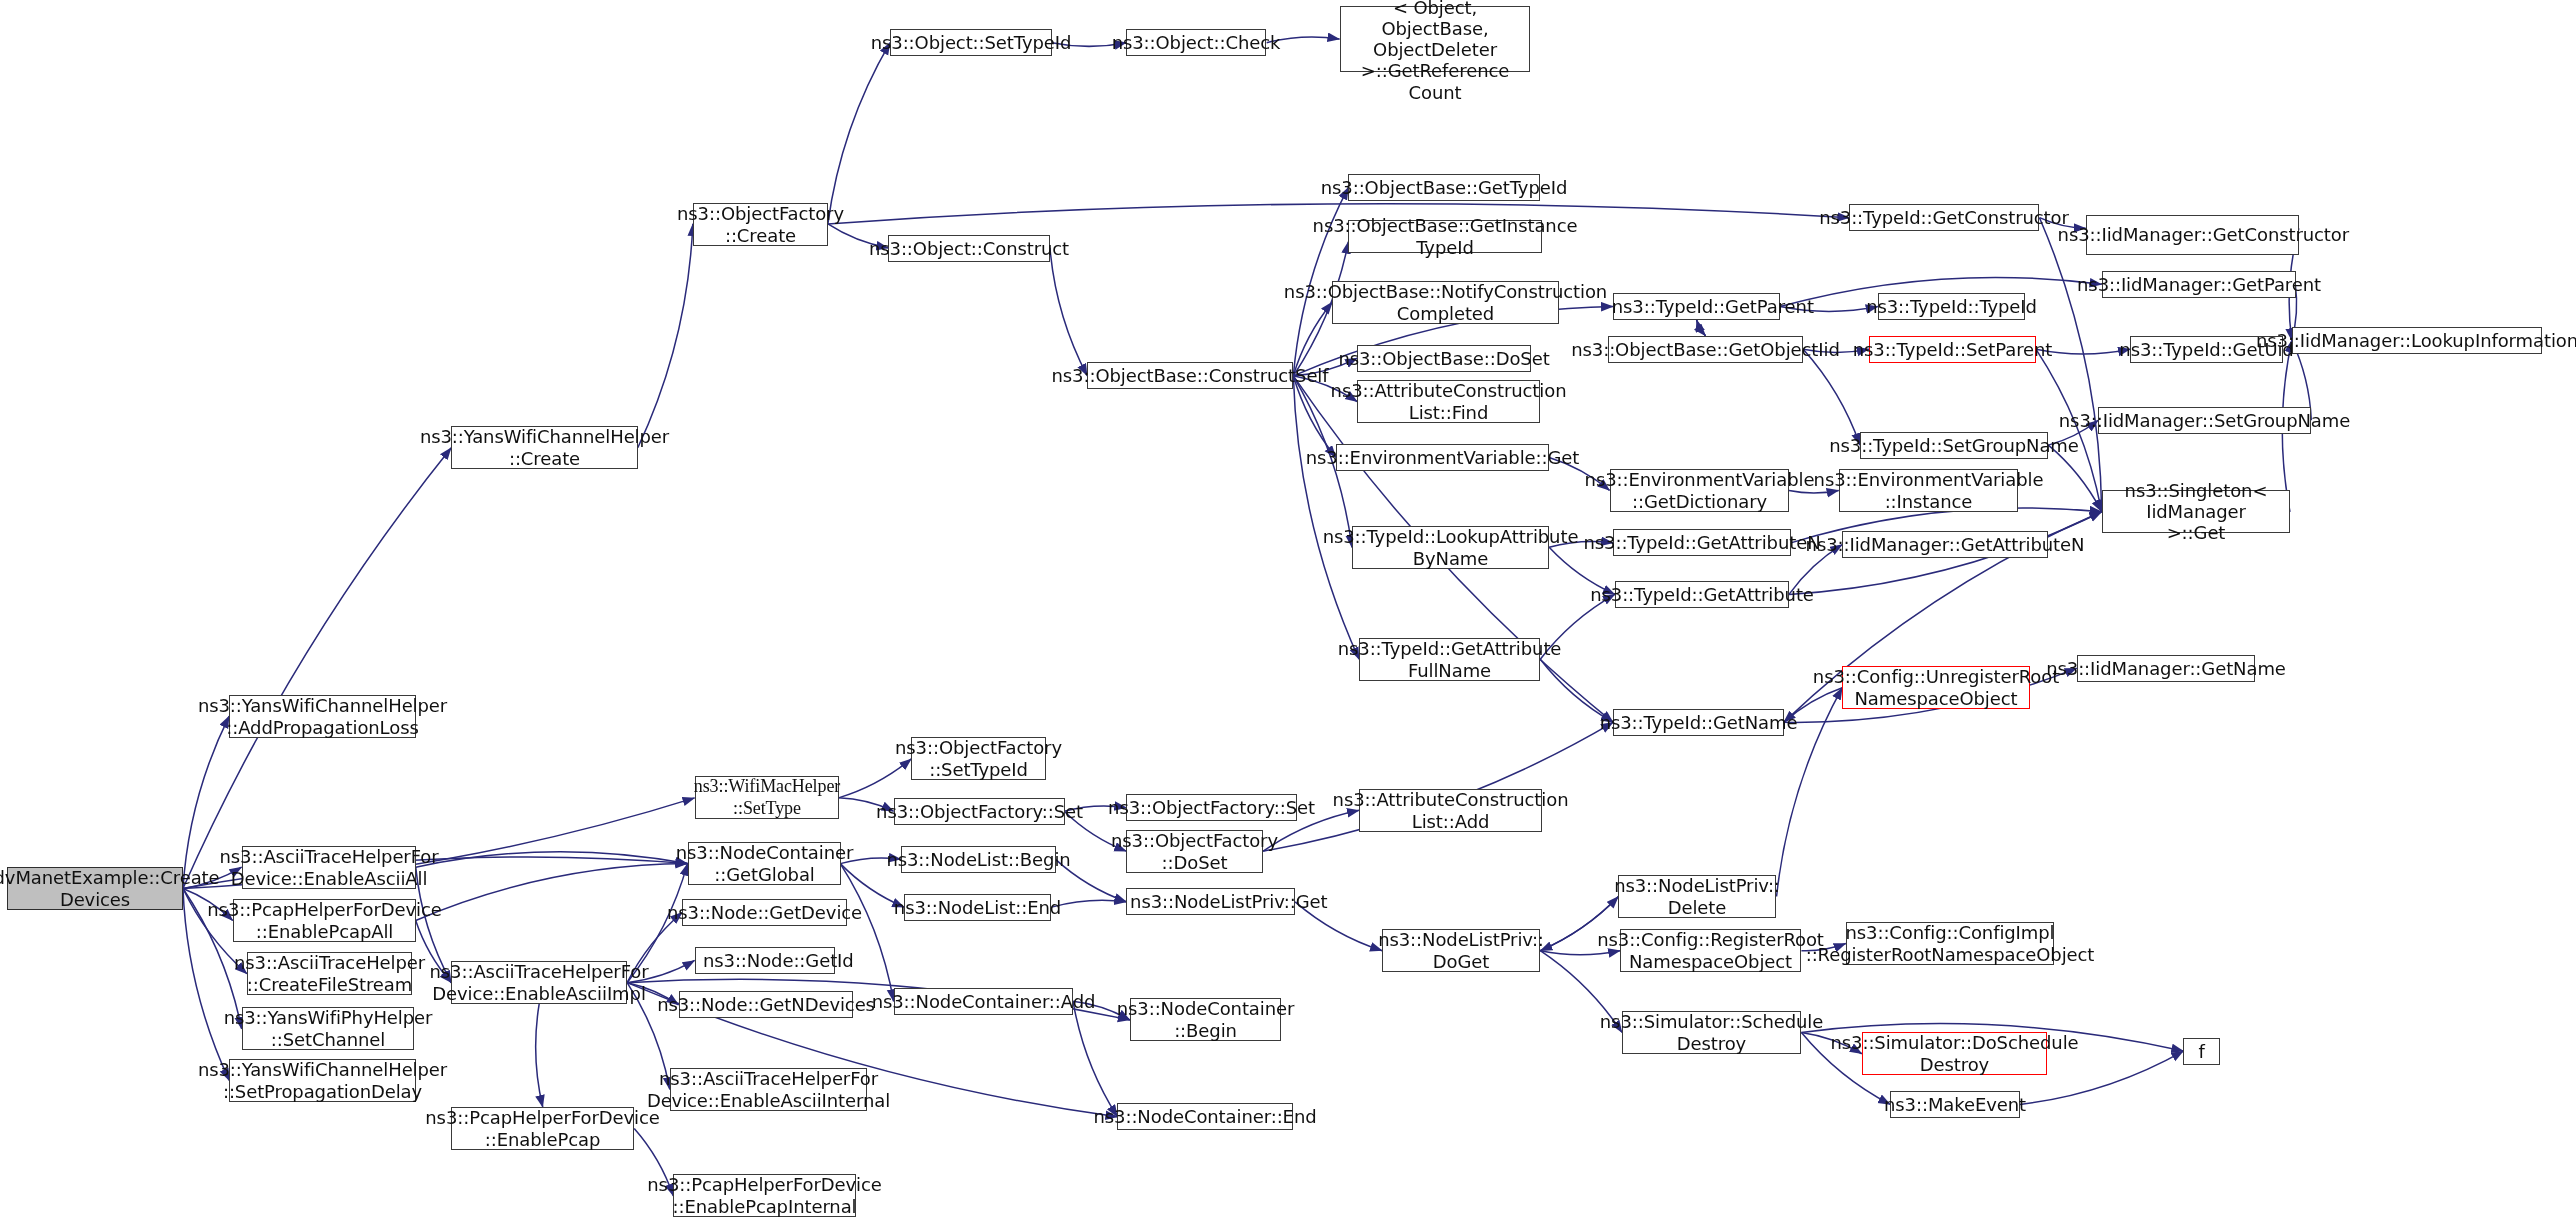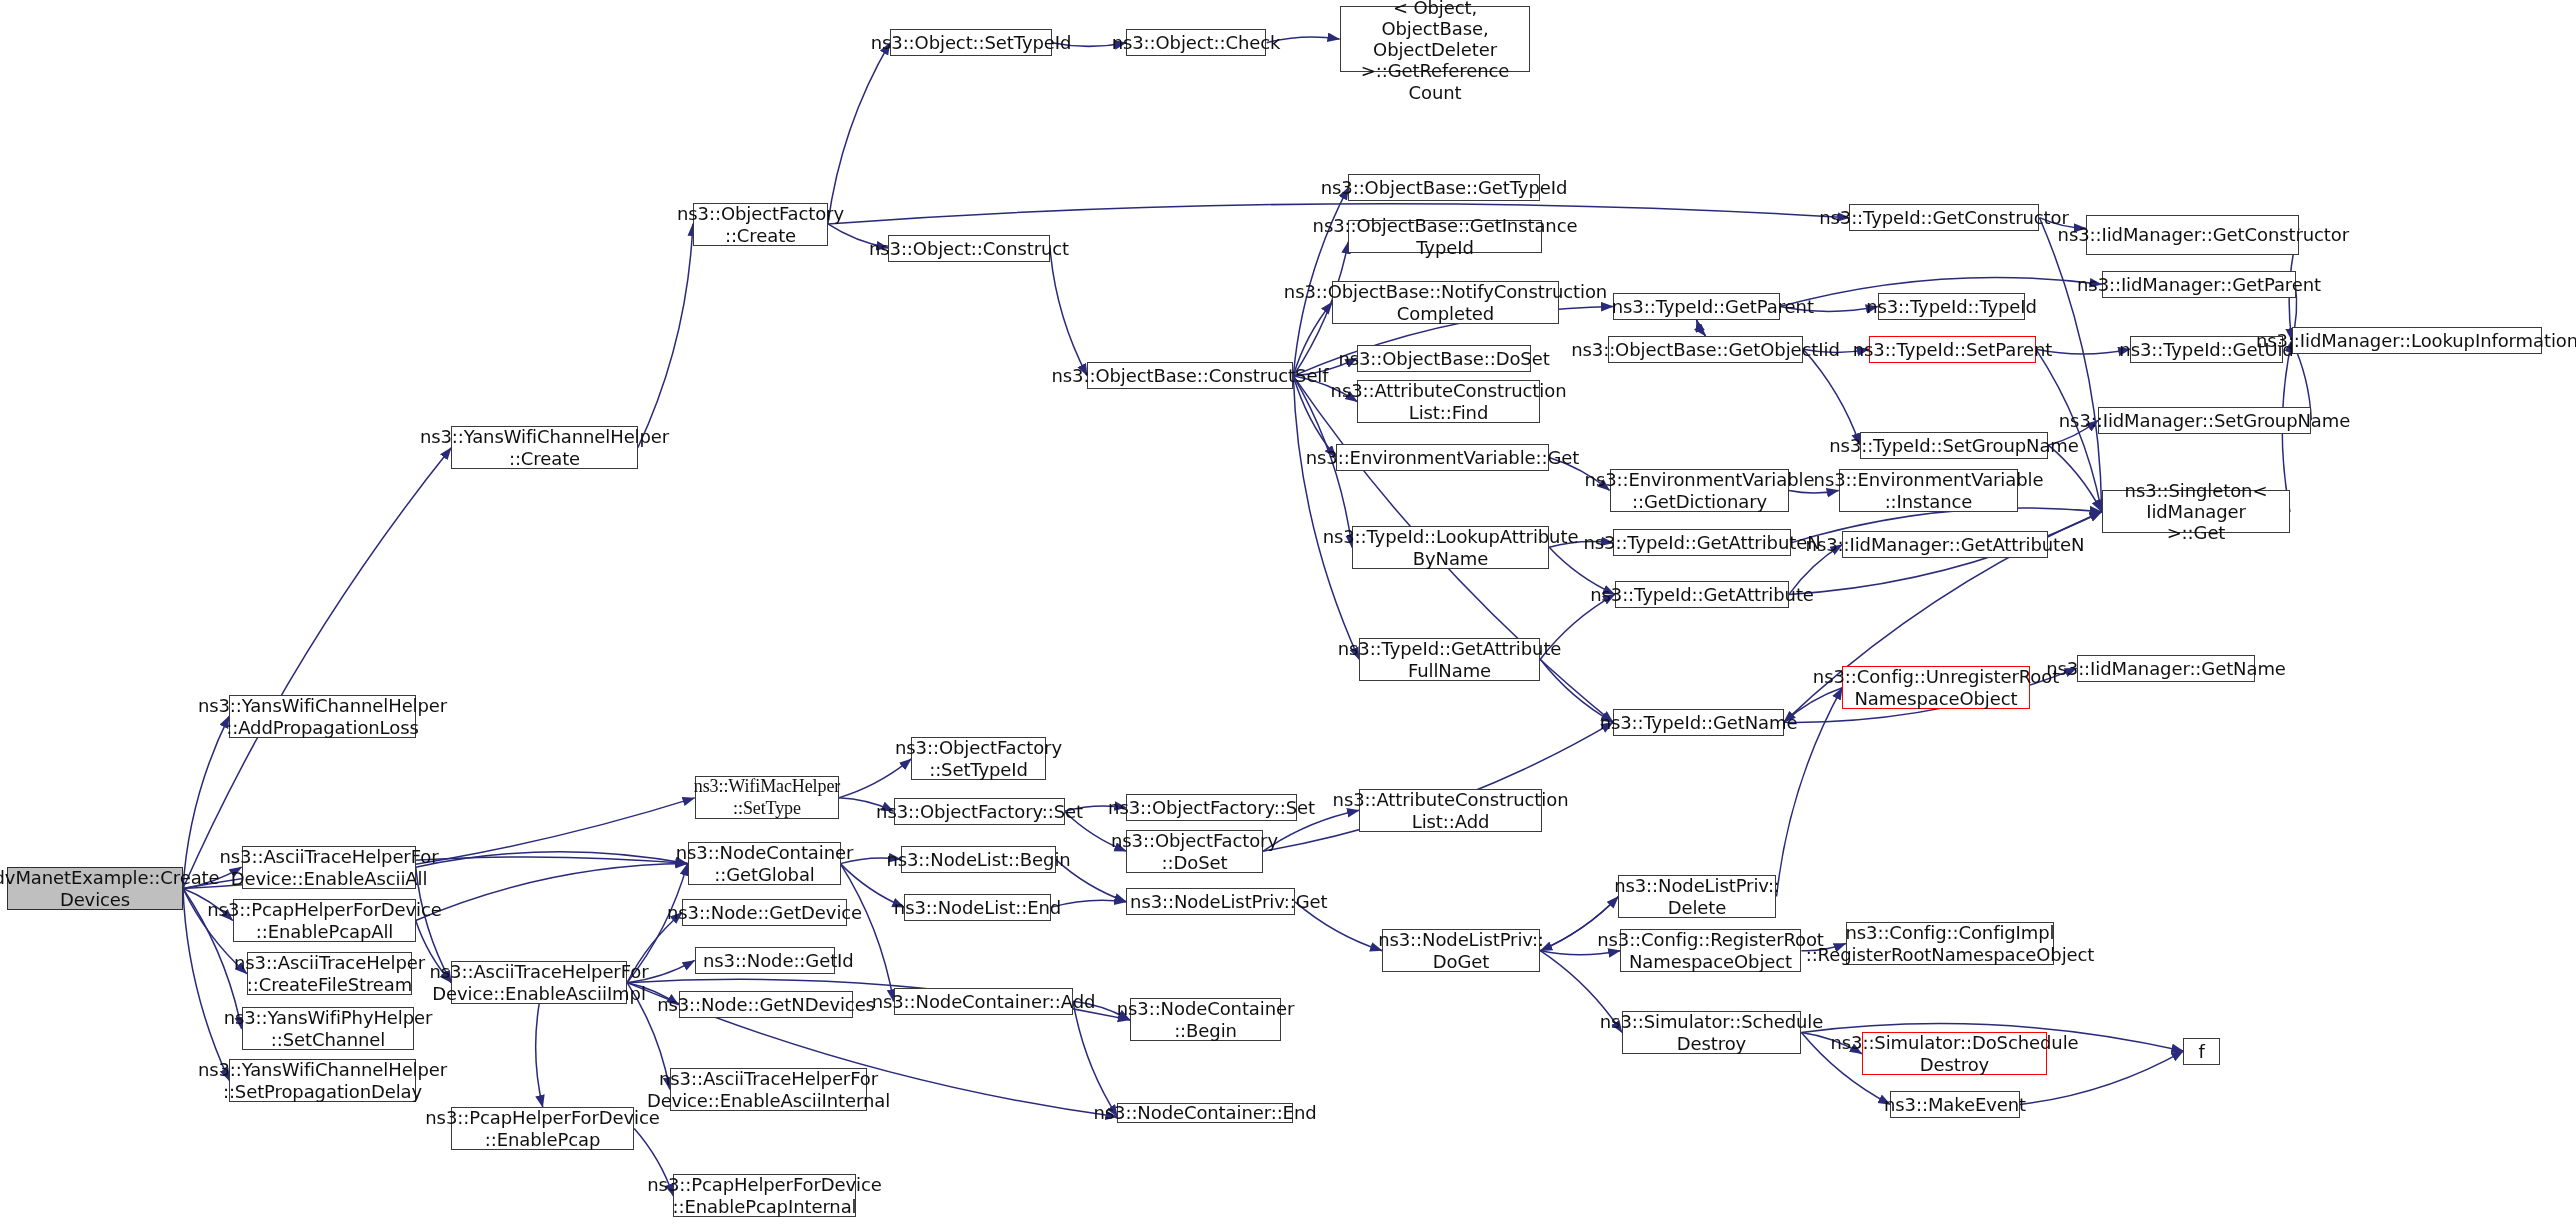--- a/index.html
+++ b/index.html
@@ -234,21 +234,21 @@
 ::GetGlobal</div>
       <div class="node" style="left: 682px; top: 899px; width: 165px; height: 27px;">ns3::Node::GetDevice</div>
       <div class="node" style="left: 695px; top: 947px; width: 140px; height: 27px; padding-left: 31px;">ns3::Node::GetId</div>
       <div class="node" style="left: 679px; top: 991px; width: 174px; height: 27px;">ns3::Node::GetNDevices</div>
       <div class="node" style="left: 901px; top: 846px; width: 155px; height: 27px;">ns3::NodeList::Begin</div>
       <div class="node" style="left: 904px; top: 894px; width: 147px; height: 27px;">ns3::NodeList::End</div>
       <div class="node" style="left: 1126px; top: 888px; width: 169px; height: 27px; padding-left: 41px;">ns3::NodeListPriv::Get</div>
       <div class="node" style="left: 894px; top: 988px; width: 179px; height: 27px;">ns3::NodeContainer::Add</div>
       <div class="node" style="left: 1130px; top: 998px; width: 151px; height: 43px;">ns3::NodeContainer
 ::Begin</div>
-      <div class="node" style="left: 1117px; top: 1103px; width: 176px; height: 20px;">ns3::NodeContainer::End</div>
+      <div class="node" style="left: 1117px; top: 1103px; width: 176px; height: 27px;">ns3::NodeContainer::End</div>
       <div class="node" style="left: 1618px; top: 875px; width: 158px; height: 43px;">ns3::NodeListPriv::
 Delete</div>
       <div class="node" style="left: 1382px; top: 929px; width: 158px; height: 43px;">ns3::NodeListPriv::
 DoGet</div>
       <div class="node" style="left: 1620px; top: 929px; width: 181px; height: 43px;">ns3::Config::RegisterRoot
 NamespaceObject</div>
       <div class="node" style="left: 1846px; top: 922px; width: 208px; height: 43px;">ns3::Config::ConfigImpl
 ::RegisterRootNamespaceObject</div>
       <div class="node" style="left: 1622px; top: 1011px; width: 179px; height: 43px;">ns3::Simulator::Schedule
 Destroy</div>

